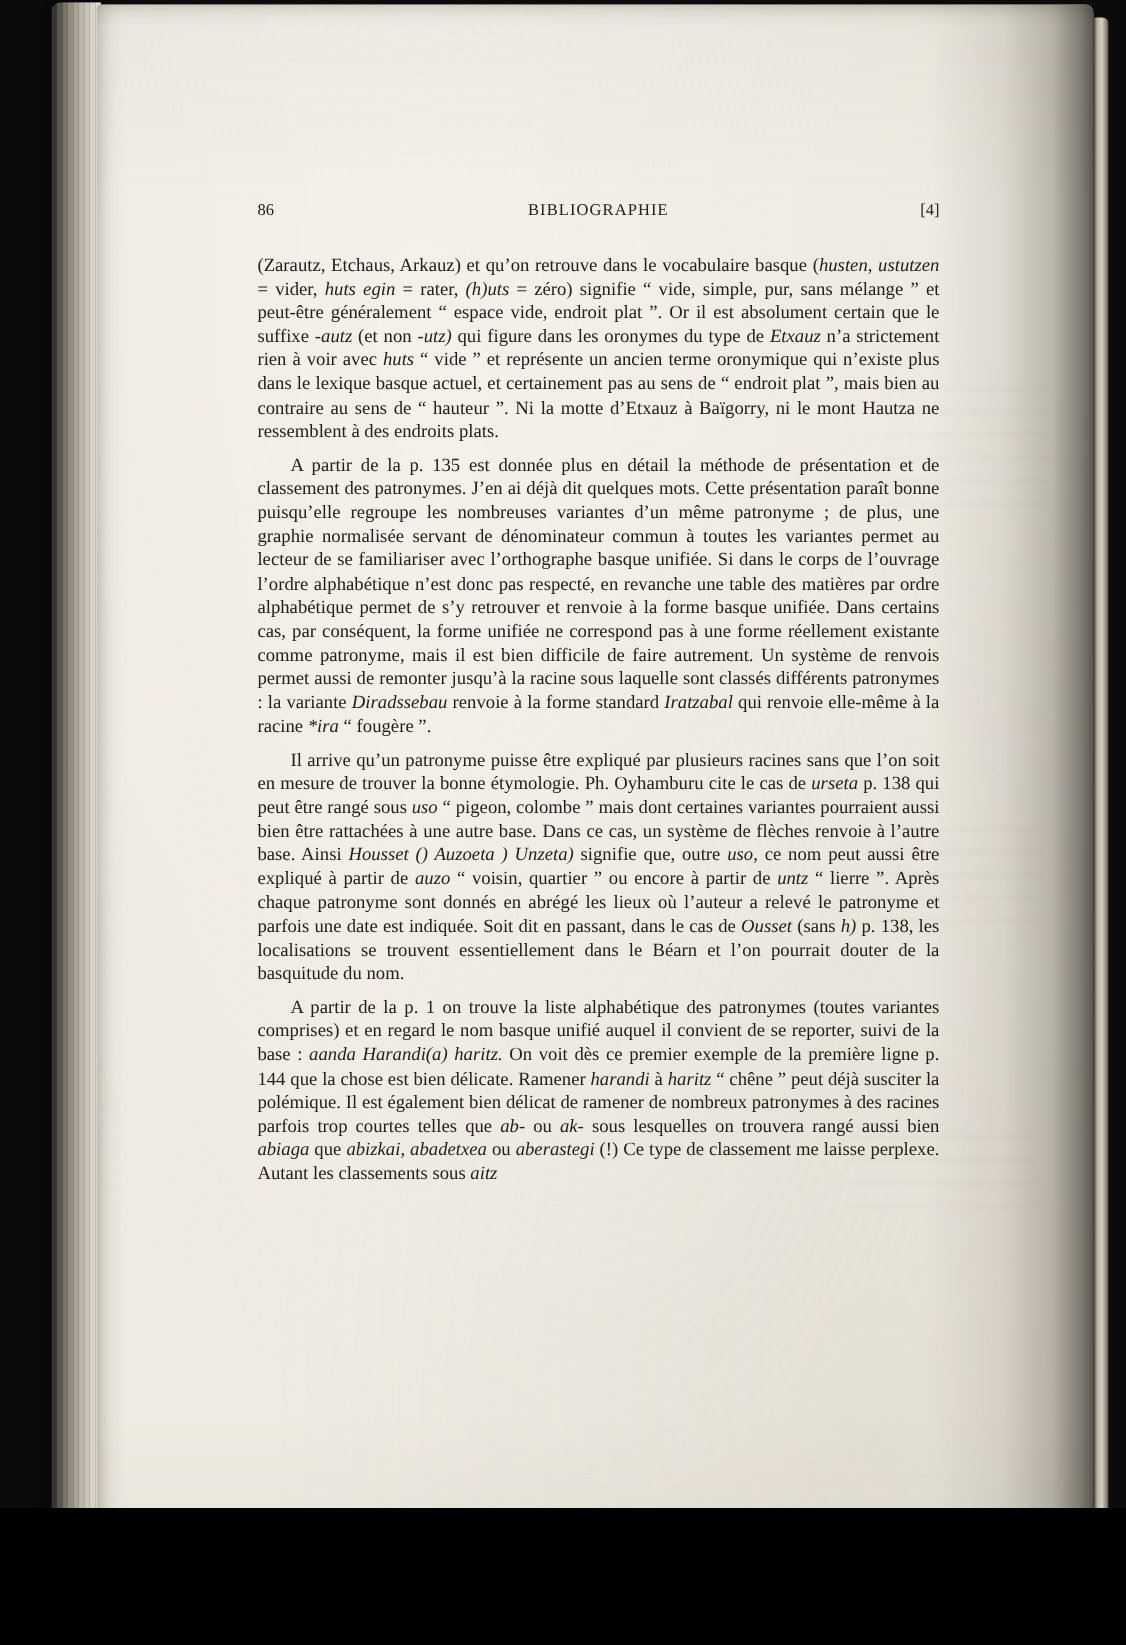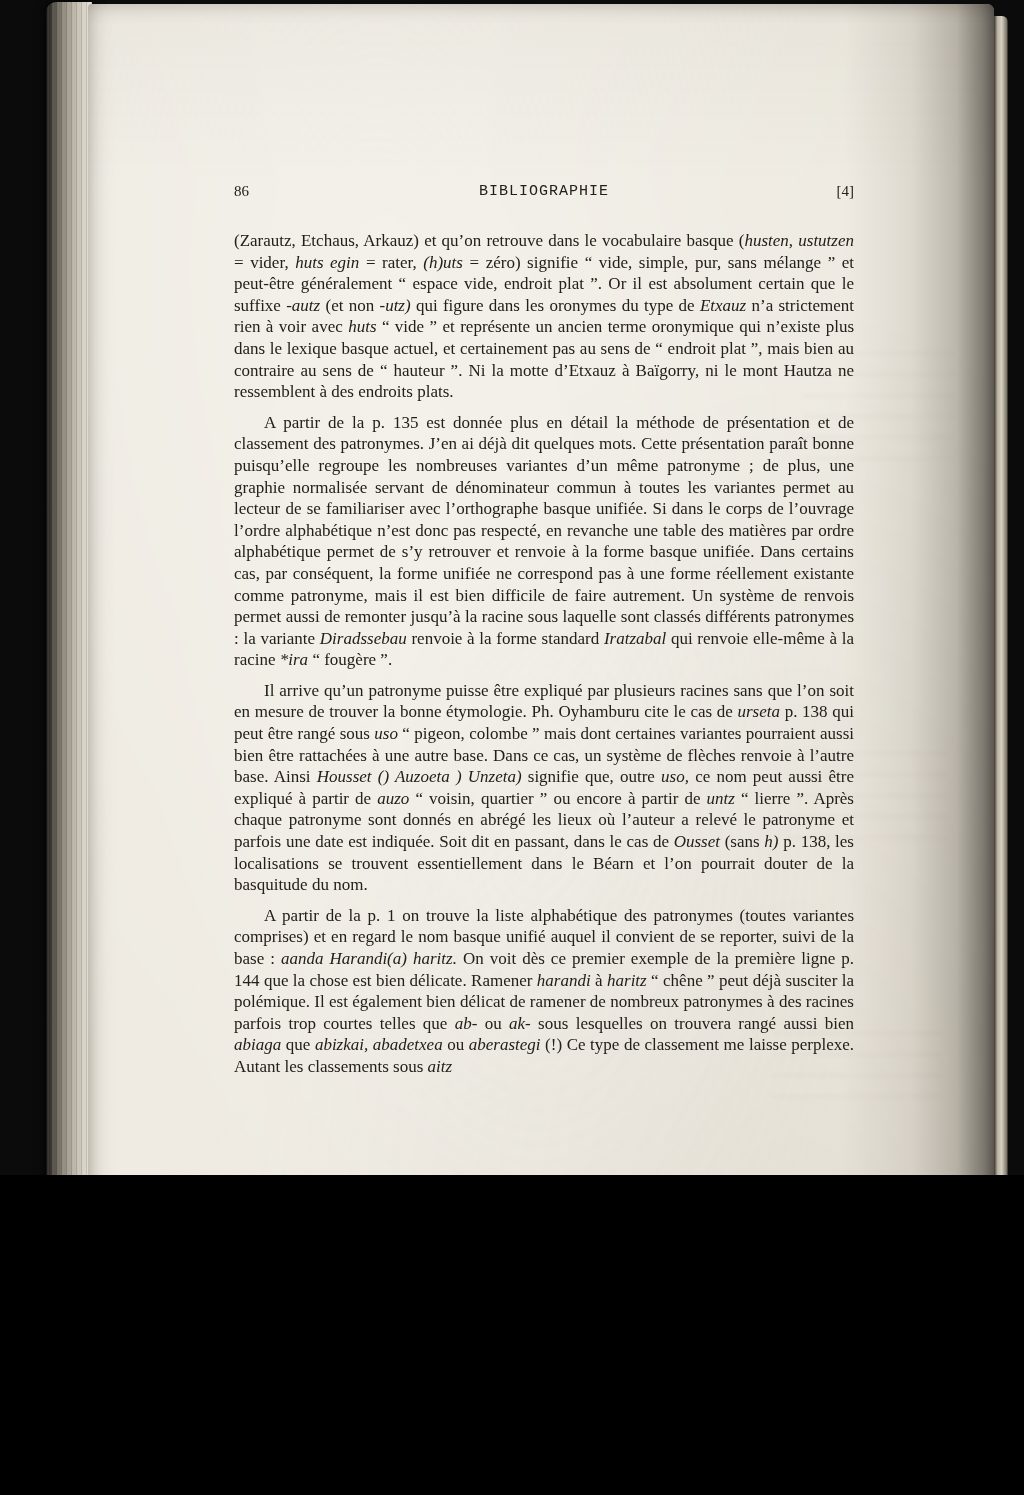--- a/index.html
+++ b/index.html
@@ -3,21 +3,21 @@
 <meta charset="utf-8">
 <style>
   html, body {
     margin: 0;
     padding: 0;
     background: #000;
   }
   .scene {
     position: relative;
     width: 1024px;
-    height: 1175px;
+    height: 1371px;
     background: #0b0b0c;
     overflow: hidden;
     font-family: "Liberation Serif", "DejaVu Serif", serif;
   }
 
   
   .page-stack {
     position: absolute;
     left: 46px;
     top: 2px;
@@ -110,21 +110,21 @@
   }
   .running-head {
     position: absolute;
     top: 179px;
     left: 0;
     width: 100%;
     height: 20px;
     font-size: 15px;
   }
   .running-head .pnum  { position: absolute; left: 0; top: 0; }
-  .running-head .title { position: absolute; left: 50%; top: 0; transform: translateX(-50%); letter-spacing: 1px; font-family: Liberation Mono, monospace; }
+  .running-head .title { position: absolute; left: 50%; top: 0; transform: translateX(-50%); letter-spacing: 1px; }
   .running-head .issue { position: absolute; right: 0; top: 0; }
 
   .text-block {
     position: absolute;
     top: 226px;
     left: 0;
     width: 620px;
     font-size: 17px;
     line-height: 21.6px;
     text-align: justify;

